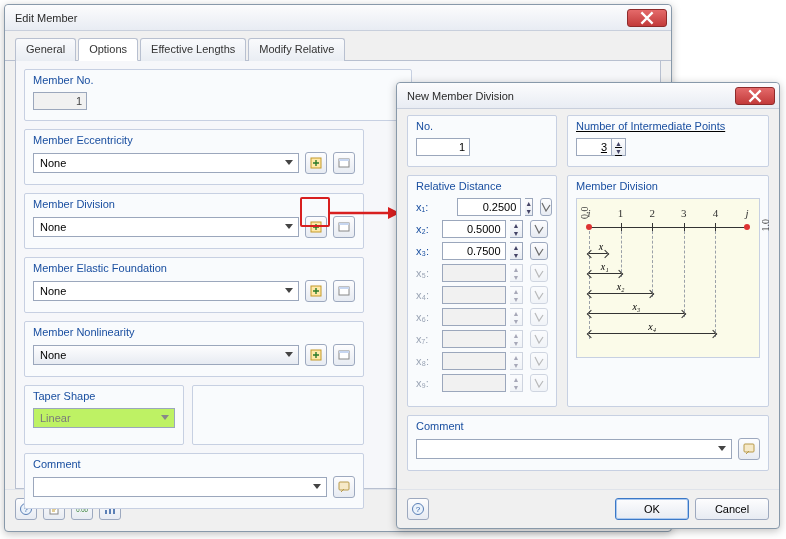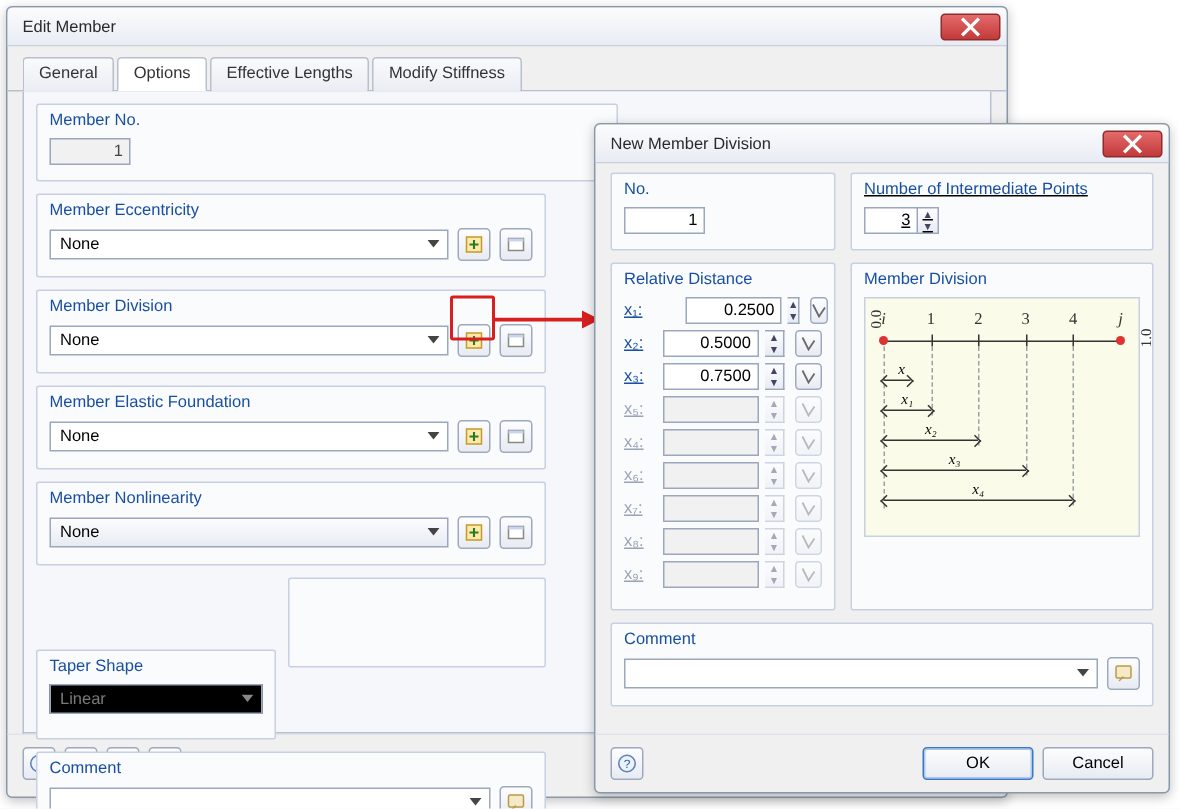--- a/index.html
+++ b/index.html
@@ -111,21 +111,21 @@
   }
   .row { display: flex; align-items: center; gap: 6px; }
   .combo {
     flex: 1;
     height: 20px;
     border: 1px solid #9ba7bc;
     background: #fff;
     display: flex; align-items: center; justify-content: space-between;
     padding: 0 2px 0 6px;
   }
-  .combo.disabled { background: #000000; color: #7a7a7a; }
+  .combo.disabled { background: #bef264; color: #7a7a7a; }
   .combo-arrow {
     width: 14px; height: 14px;
     display: flex; align-items: center; justify-content: center;
   }
   .combo-arrow svg { display:block; }
   .numbox {
     width: 54px; height: 18px;
     border: 1px solid #9ba7bc; background: #fff;
     text-align: right; padding: 0 4px;
     font: inherit;
@@ -134,21 +134,21 @@
   .spin {
     width: 14px; height: 18px;
     display: inline-flex; flex-direction: column;
     border: 1px solid #9ba7bc; border-left: none;
     background: linear-gradient(#fdfdfe,#e7ebf2);
   }
   .spin div { flex:1; display:flex; align-items:center; justify-content:center; font-size:7px; color:#446; }
   .spin.disabled { opacity: .45; }
   .field-pair { display:flex; align-items:center; }
   .rd-row { display:flex; align-items:center; gap:4px; margin-bottom:4px; }
-  .rd-label { width: 22px; color:#1a4fa0;text-decoration:underline; }
+  .rd-label { width: 22px; color:#1a4fa0; }
   .rd-label.disabled { color:#9aa4b5; }
   .two-col { display:flex; gap:10px; }
   .preview {
     border: 1px solid #c7d0e2;
     background: #fbfbe9;
     height: 160px;
     position: relative;
     font-family: "Times New Roman", serif;
   }
   .preview .axis { position:absolute; left:12px; right:12px; top:28px; height:1px; background:#333; }
@@ -190,21 +190,21 @@
       <svg class="mini-icon" viewBox="0 0 10 10">
           <path d="M1 1 L9 9 M9 1 L1 9" stroke="#fff" stroke-width="1.6"></path>
         </svg>
     </div>
   </div>
 
   <div class="tab-strip">
     <div class="tab">General</div>
     <div class="tab active">Options</div>
     <div class="tab">Effective Lengths</div>
-    <div class="tab">Modify Stiffness</div>
+    <div class="tab">Modify Relative</div>
   </div>
 
   <div class="panel-area" style="margin:0 10px; height:428px; position:relative;">
 
     <div class="group" style="width:388px;">
       <div class="legend">Member No.</div>
       <input class="numbox ro" readonly="" value="1" style="">
     </div>
 
     <div class="group" style="width:340px;">
@@ -305,21 +305,21 @@
         <button class="iconbtn">
             <svg class="mini-icon" viewBox="0 0 14 14">
               <rect x="2" y="3" width="10" height="8" fill="#fff" stroke="#888"></rect>
               <rect x="2" y="3" width="10" height="2" fill="#c7d6f0"></rect>
             </svg>
           </button>
       </div>
     </div>
 
     <div style="display:flex; gap:8px; width:340px;">
-      <div class="group" style="width:160px; height:60px;margin-top:48px;">
+      <div class="group" style="width:160px; height:60px;">
         <div class="legend">Taper Shape</div>
         <div class="combo disabled">
           <span>Linear</span>
           <span class="combo-arrow">
               <svg width="8" height="6">
                 <path d="M0 0 L8 0 L4 5 Z" fill="#888"></path>
               </svg>
             </span>
         </div>
       </div>

